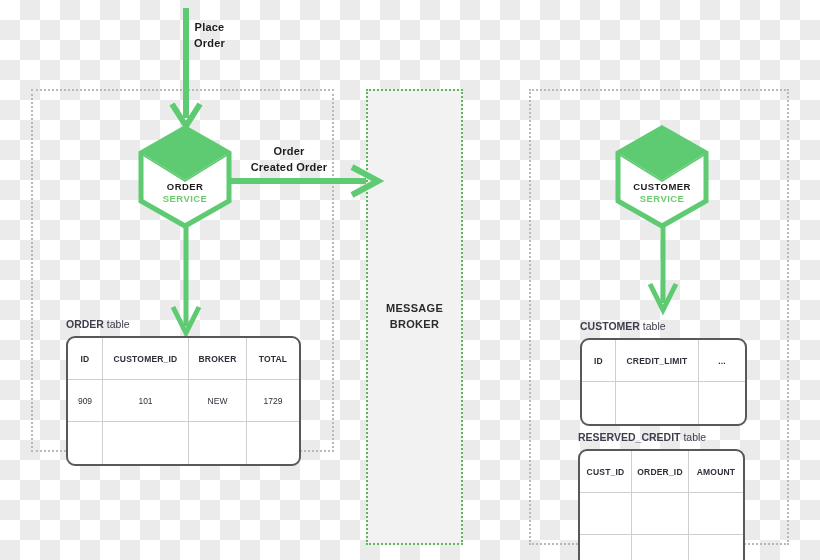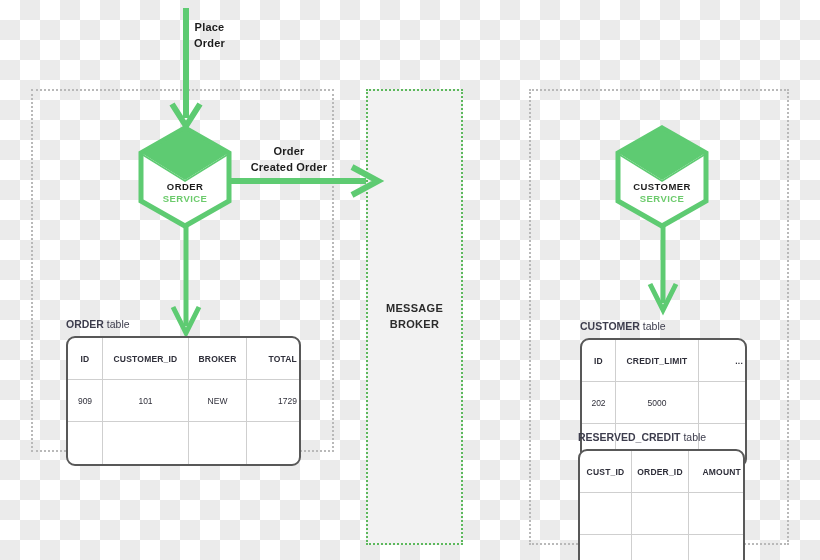--- a/index.html
+++ b/index.html
@@ -130,21 +130,21 @@
     border-bottom: 1px solid #cfcfcf;
     font-size: 8.5px;
     color: #2f2f3a;
     text-align: center;
     height: 42px;
     padding: 0 2px;
     overflow: hidden;
     white-space: nowrap;
   }
   .db-table tr:last-child td { border-bottom: none; }
-  .db-table td:last-child { border-right: none; text-align: right; }
+  .db-table td:last-child { border-right: none; }
   .db-table .hdr td { font-weight: bold; letter-spacing: .2px; }
 
   #table-order         { left: 66px;  top: 318px; }
   #table-customer      { left: 580px; top: 320px; }
   #table-reserved      { left: 564px; top: 431px; padding-left: 14px; }
 </style>
 </head>
 <body>
 
 <div id="canvas">
@@ -250,25 +250,20 @@
       <span class="tc-name">CUSTOMER</span><span> table</span>
     </div>
     <table class="db-table" style="width:163px">
       <tbody>
           <tr class="hdr">
         <td style="width:34px">ID</td>
         <td style="width:83px">CREDIT_LIMIT</td>
         <td style="width:46px">...</td>
       </tr>
       <tr>
-        <td>202</td>
-        <td>5000</td>
-        <td></td>
-      </tr>
-      <tr>
         <td></td>
         <td></td>
         <td></td>
       </tr>
     </tbody>
       </table>
   </div>
 
   <div class="table-block" id="table-reserved">
     <div class="table-caption">

